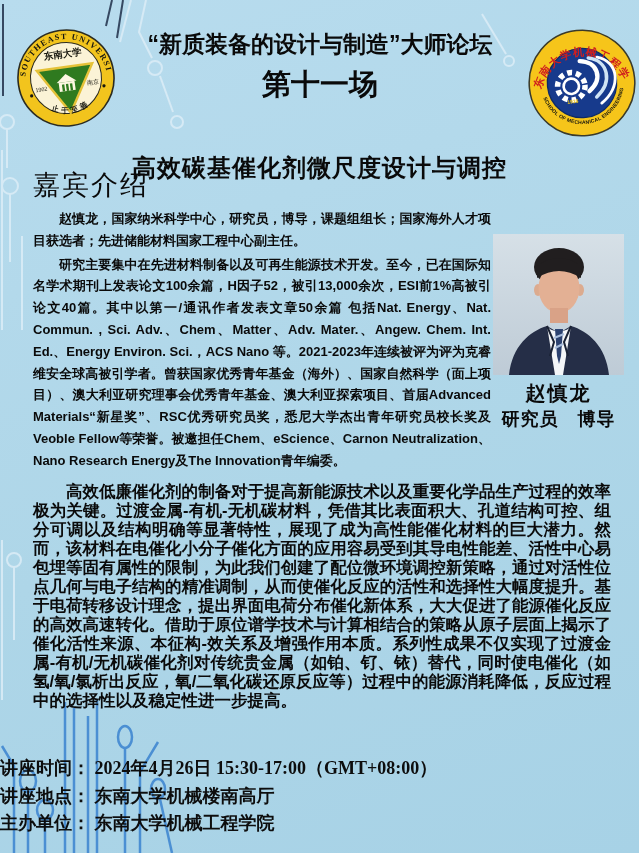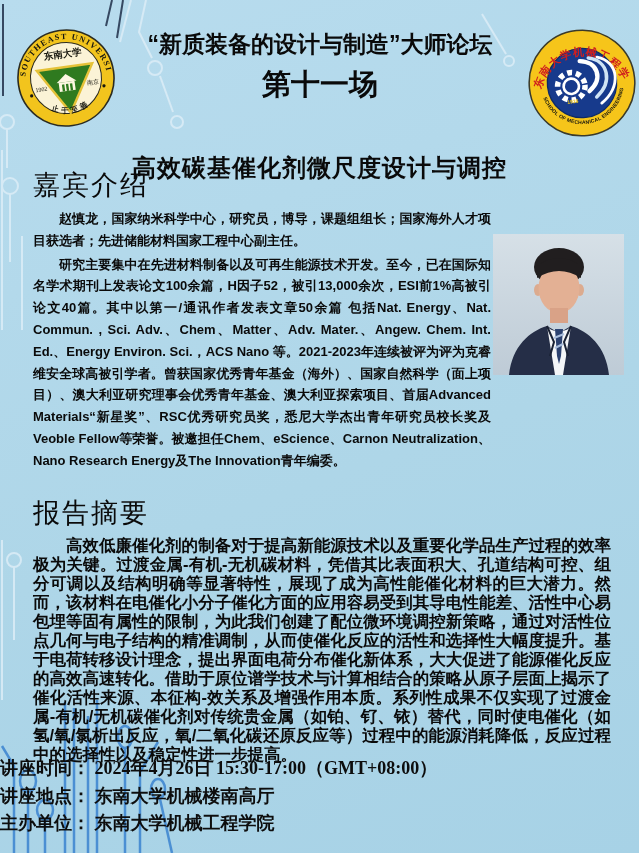--- a/index.html
+++ b/index.html
@@ -172,24 +172,27 @@
       <ellipse cx="66" cy="54" rx="20.5" ry="25" fill="#e3b094"></ellipse>
       <path d="M44,44 Q66,30 88,44 L88,32 Q66,16 44,32 Z" fill="#211e1f"></path>
       <rect x="57" y="74" width="18" height="15" fill="#d9a287"></rect>
       <path d="M16,141 C19,112 37,97 54,92 L66,99 L78,92 C95,97 113,112 116,141 Z" fill="#252e47"></path>
       <path d="M54,92 C58,99 74,99 78,92 L70,141 L62,141 Z" fill="#f4f6f8"></path>
       <path d="M62,95 L70,95 L68,122 L66,130 L64,122 Z" fill="#2c4270"></path>
       <path d="M61,104 L71,100 M62,114 L70,110" stroke="#a8bddc" stroke-width="2.2" fill="none"></path>
       <path d="M54,92 L61,108 L57,122" stroke="#1a2234" stroke-width="2" fill="none"></path>
       <path d="M78,92 L71,108 L75,122" stroke="#1a2234" stroke-width="2" fill="none"></path>
     </svg>
+    <figcaption>
+      <div class="cap-name">赵慎龙</div>
+      <div class="cap-title">研究员　博导</div>
+    </figcaption>
   </figure>
 
   <div class="layer abstract">
-    <h2 class="h2">报告摘要</h2>
     <p class="para">高效低廉催化剂的制备对于提高新能源技术以及重要化学品生产过程的效率极为关键。过渡金属-有机-无机碳材料，凭借其比表面积大、孔道结构可控、组分可调以及结构明确等显著特性，展现了成为高性能催化材料的巨大潜力。然而，该材料在电催化小分子催化方面的应用容易受到其导电性能差、活性中心易包埋等固有属性的限制，为此我们创建了配位微环境调控新策略，通过对活性位点几何与电子结构的精准调制，从而使催化反应的活性和选择性大幅度提升。基于电荷转移设计理念，提出界面电荷分布催化新体系，大大促进了能源催化反应的高效高速转化。借助于原位谱学技术与计算相结合的策略从原子层面上揭示了催化活性来源、本征构-效关系及增强作用本质。系列性成果不仅实现了过渡金属-有机/无机碳催化剂对传统贵金属（如铂、钌、铱）替代，同时使电催化（如氢/氧/氯析出反应，氧/二氧化碳还原反应等）过程中的能源消耗降低，反应过程中的选择性以及稳定性进一步提高。</p>
   </div>
 
   <div class="layer footer">
     <div>讲座时间： 2024年4月26日 15:30-17:00（GMT+08:00）</div>
     <div>讲座地点： 东南大学机械楼南高厅</div>
     <div>主办单位： 东南大学机械工程学院</div>
   </div>
 
 </div>

